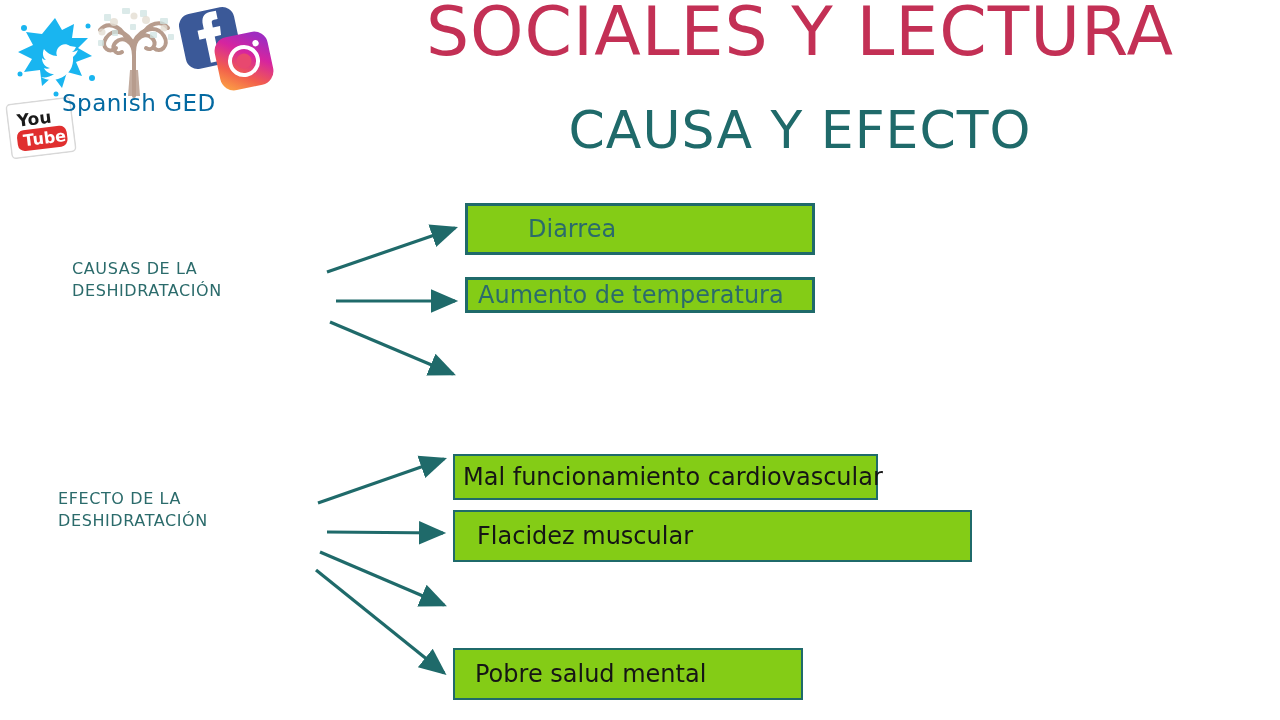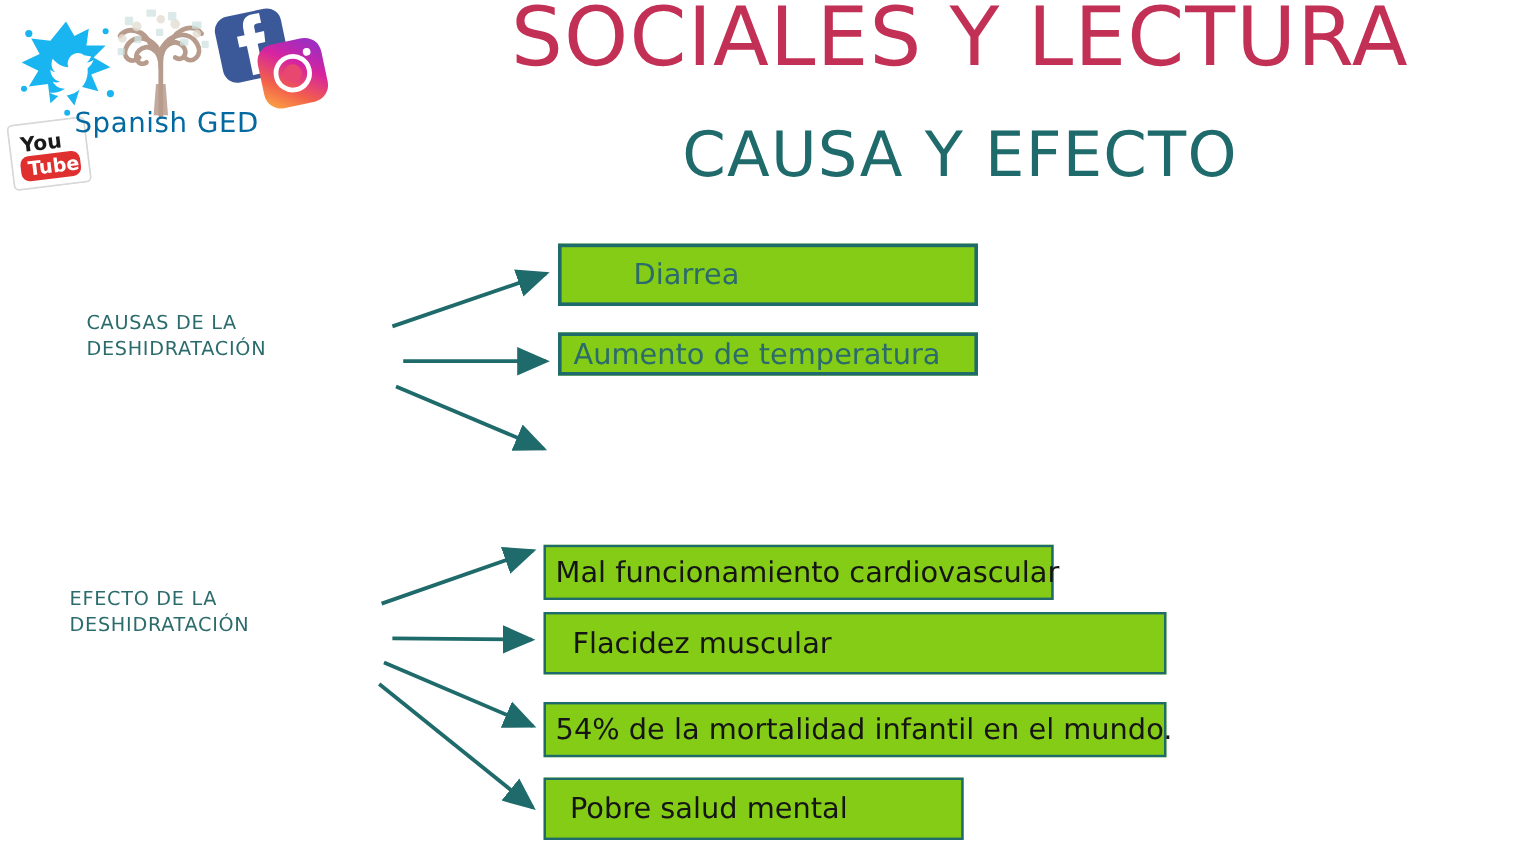--- a/index.html
+++ b/index.html
@@ -270,21 +270,18 @@
 
 
   <div class="item-box thin" style="left:453px; top:454px; width:425px; height:46px; padding-left:8px;">
     <span class="item-text effect-text">Mal funcionamiento cardiovascular</span>
   </div>
 
   <div class="item-box thin" style="left:453px; top:510px; width:519px; height:52px; padding-left:22px;align-items:center;">
     <span class="item-text effect-text">Flacidez muscular</span>
   </div>
 
-  <div class="item-box thin" style="left:453px; top:585px; width:519px; height:46px; padding-left:8px;">
-    <span class="item-text effect-text">54% de la mortalidad infantil en el mundo.</span>
-  </div>
 
   <div class="item-box thin" style="left:453px; top:648px; width:350px; height:52px; padding-left:20px;text-align:center;">
     <span class="item-text effect-text">Pobre salud mental</span>
   </div>
 
 </div>
 
 </body></html>

